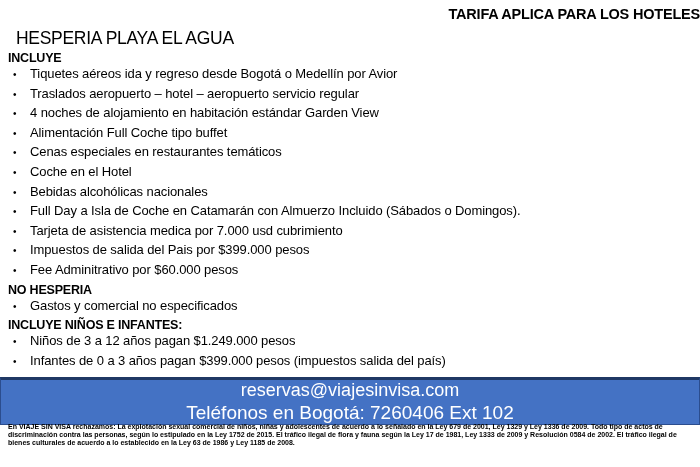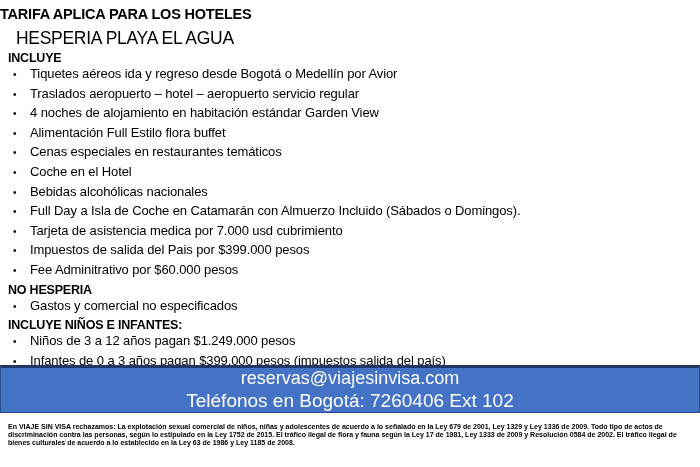--- a/index.html
+++ b/index.html
@@ -5,21 +5,21 @@
   html, body { margin:0; padding:0; }
   body {
     width:700px; height:467px;
     background:#ffffff;
     font-family:"Liberation Sans", sans-serif;
     color:#000;
     overflow:hidden;
     position:relative;
   }
   .title {
-    text-align:left;
+    text-align:right;
     font-weight:bold;
     font-size:14.5px;
     padding-top:6px;
     letter-spacing:-0.2px;
   }
   .hotel {
     font-size:17.5px;
     margin:6px 0 0 16px;
     letter-spacing:-0.3px;
   }
@@ -41,21 +41,21 @@
     width:30px;
     padding-left:13px;
     box-sizing:border-box;
     font-size:10px;
     flex:0 0 auto;
   }
   .item-text { flex:1; }
   .banner {
     position:absolute;
     left:0; right:0;
-    top:365px;
+    top:377px;
     height:48px;
     box-sizing:border-box;
     background:#4472C4;
     border:1px solid #2b4d8e;
     border-top:3px solid #1f3864;
     display:flex;
     flex-direction:column;
     justify-content:center;
     align-items:center;
     color:#ffffff;
@@ -87,21 +87,21 @@
   <li class="item">
       <span class="bullet">•</span>
       <span class="item-text">Traslados aeropuerto – hotel – aeropuerto  servicio regular</span>
     </li>
   <li class="item">
       <span class="bullet">•</span>
       <span class="item-text">4 noches de alojamiento en habitación estándar Garden View</span>
     </li>
   <li class="item">
       <span class="bullet">•</span>
-      <span class="item-text">Alimentación Full Estilo flora buffet</span>
+      <span class="item-text">Alimentación Full Coche tipo buffet</span>
     </li>
   <li class="item">
       <span class="bullet">•</span>
       <span class="item-text">Cenas especiales en restaurantes temáticos</span>
     </li>
   <li class="item">
       <span class="bullet">•</span>
       <span class="item-text">Coche en el Hotel</span>
     </li>
   <li class="item">

